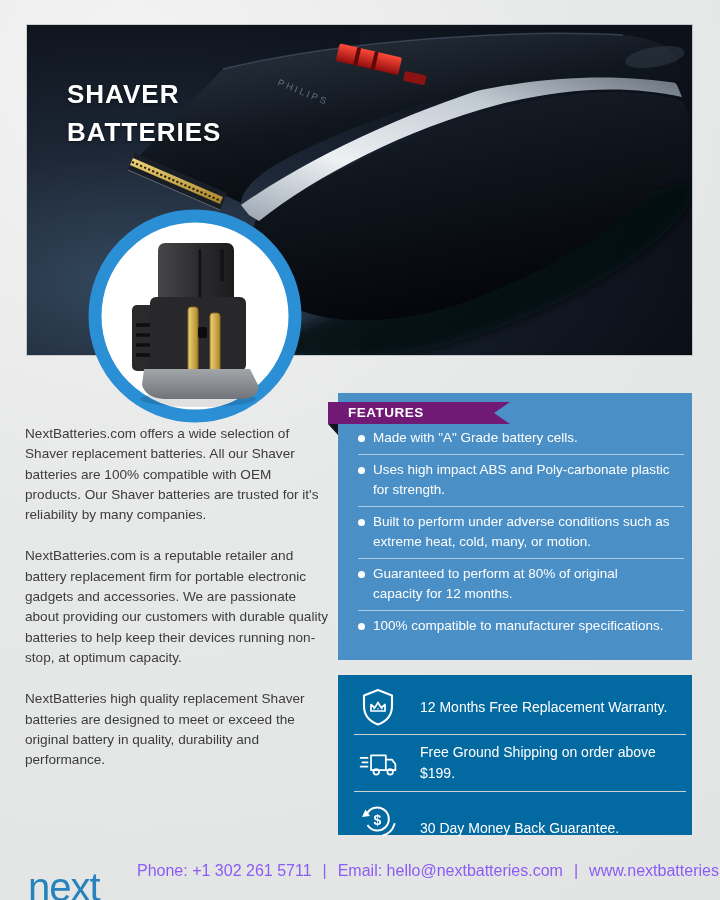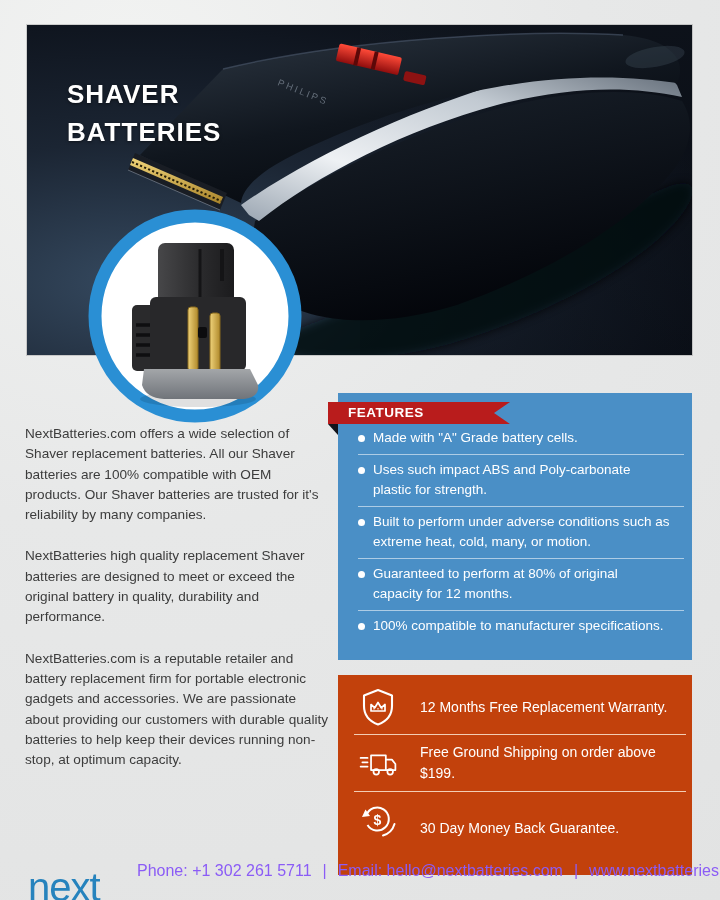--- a/index.html
+++ b/index.html
@@ -35,33 +35,33 @@
     position:relative;padding:5px 14px 6px 15px;
     color:#ffffff;font-size:13.5px;line-height:20px;
   }
   .features-list li + li{border-top:1px solid rgba(255,255,255,.55);}
   .bullet{
     position:absolute;left:0;top:12px;width:7px;height:7px;border-radius:50%;
     background:#ffffff;
   }
   .ribbon{
     position:absolute;left:328px;top:402px;width:182px;height:22px;
-    background:#b91c1c;
+    background:#701a75;
     clip-path:polygon(0 0,100% 0,calc(100% - 16px) 50%,100% 100%,0 100%);
     color:#ffffff;font-weight:bold;font-size:13.5px;line-height:22px;
     letter-spacing:.5px;padding-left:0;text-indent:20px;
   }
   .ribbon-fold{
     position:absolute;left:328px;top:424px;width:10px;height:11px;
     background:#12141c;clip-path:polygon(0 0,100% 0,100% 100%);
   }
   
   .guarantee-box{
-    position:absolute;left:338px;top:675px;width:354px;height:200px;
-    background:#c2410c;box-sizing:border-box;padding-top:5px;
+    position:absolute;left:338px;top:675px;width:354px;height:160px;
+    background:#0369a1;box-sizing:border-box;padding-top:5px;
   }
   .g-row{display:flex;align-items:center;padding:7px 0;margin:0 6px 0 16px;}
   .g-row + .g-row{border-top:1px solid rgba(255,240,222,.8);align-items:flex-end;}
   .g-icon{width:40px;height:40px;flex:0 0 40px;margin-left:4px;}
   .g-text{margin-left:22px;width:252px;color:#ffffff;font-size:14px;line-height:21px;}
   
   .logo{position:absolute;left:28px;top:828px;width:110px;margin-top:40px;}
   .logo-word{font-size:40px;line-height:38px;color:#2683bd;letter-spacing:-1px;}
   .logo-sub{font-size:9.5px;font-weight:bold;letter-spacing:3.4px;color:#1d3c63;margin-top:2px;}
   .contact{
@@ -180,33 +180,33 @@
     <rect x="62" y="88" width="96" height="74" rx="6" fill="#28282a"></rect>
     <rect x="100" y="98" width="10" height="64" rx="3" fill="url(#goldGrad2)" stroke="#8a6b1f" stroke-width="1"></rect>
     <rect x="122" y="104" width="10" height="64" rx="3" fill="url(#goldGrad2)" stroke="#8a6b1f" stroke-width="1"></rect>
     <rect x="110" y="118" width="9" height="11" rx="2" fill="#0c0c0e"></rect>
     <path d="M56 160 L162 160 L170 176 Q172 188 156 190 L76 190 Q58 189 54 176 Z" fill="url(#baseGrad)"></path>
   </svg>
 </div>
 
 <div class="intro">
   <p>NextBatteries.com offers a wide selection of Shaver replacement batteries. All our Shaver batteries are 100% compatible with OEM products. Our Shaver batteries are trusted for it's reliability by many companies.</p>
+  <p>NextBatteries.com is a reputable retailer and battery replacement firm for portable electronic gadgets and accessories. We are passionate about providing our customers with durable quality batteries to help keep their devices running non-stop, at optimum capacity.</p>
   <p>NextBatteries high quality replacement Shaver batteries are designed to meet or exceed the original battery in quality, durability and performance.</p>
-  <p>NextBatteries.com is a reputable retailer and battery replacement firm for portable electronic gadgets and accessories. We are passionate about providing our customers with durable quality batteries to help keep their devices running non-stop, at optimum capacity.</p>
 </div>
 
 <div class="features-box">
   <ul class="features-list">
     <li>
       <span class="bullet"></span>
       <span>Made with "A" Grade battery cells.</span>
     </li>
     <li>
       <span class="bullet"></span>
-      <span>Uses such impact ABS and Poly-carbonate plastic for strength.</span>
+      <span>Uses high impact ABS and Poly-carbonate plastic for strength.</span>
     </li>
     <li>
       <span class="bullet"></span>
       <span>Built to perform under adverse conditions such as extreme heat, cold, many, or motion.</span>
     </li>
     <li>
       <span class="bullet"></span>
       <span>Guaranteed to perform at 80% of original capacity for 12 months.</span>
     </li>
     <li>

